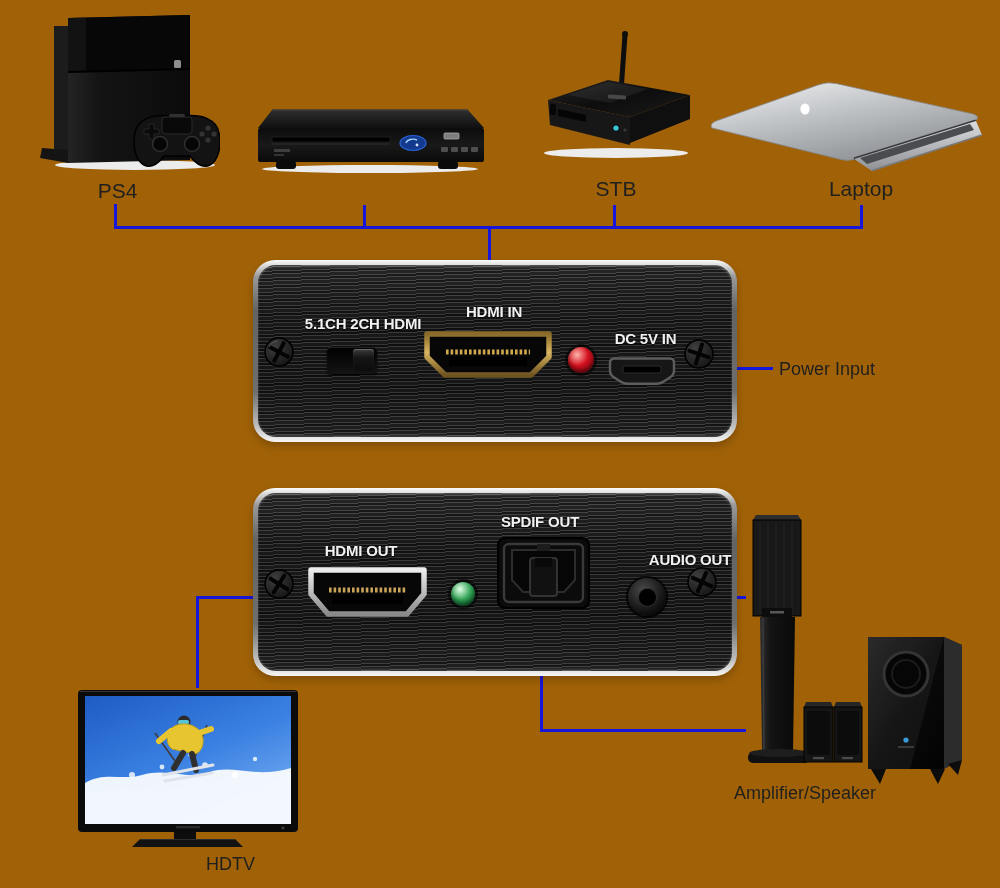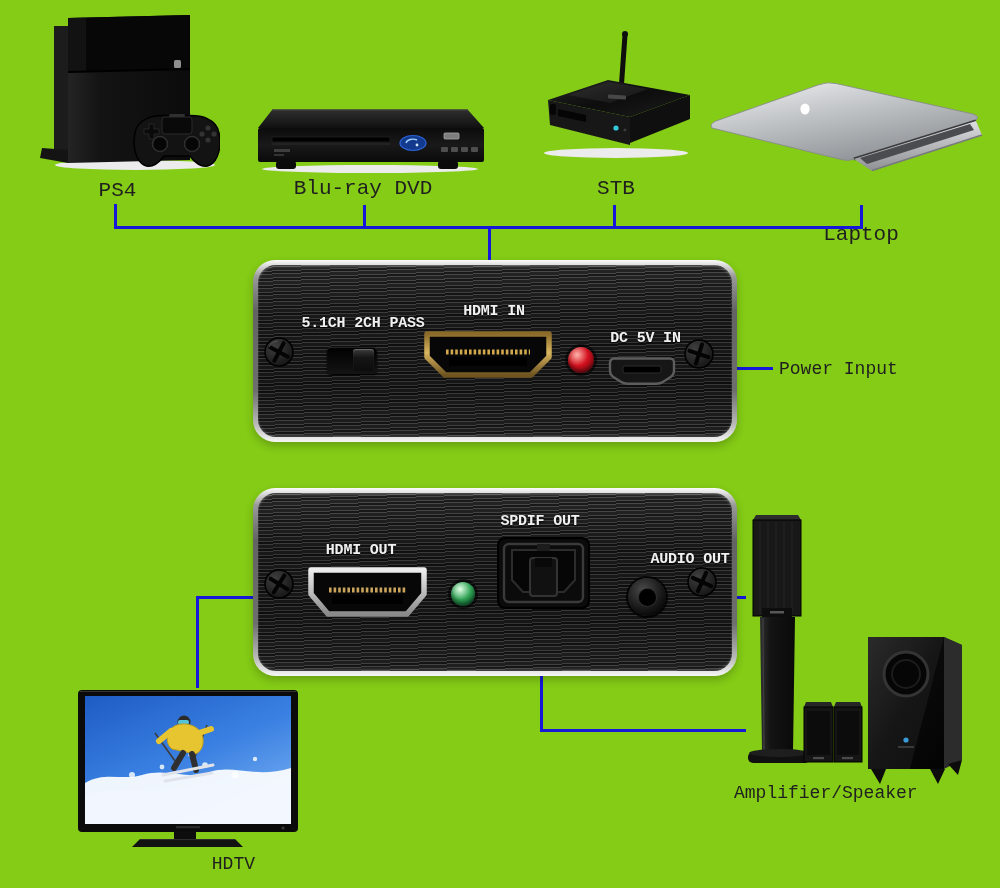--- a/index.html
+++ b/index.html
@@ -1,17 +1,17 @@
 <!DOCTYPE html>
 <html style="--connector-line: #1717DC; --label-text: #1f1f1f; --led-red: #D2101E; --led-green: #2FA254;"><head>
 <meta charset="utf-8">
 <style>
   html,body{margin:0;padding:0;background:#fff;}
-  #stage{position:relative;width:1000px;height:888px;background:#84cc16;overflow:hidden;
-         font-family:Liberation Mono, monospace;}
+  #stage{position:relative;width:1000px;height:888px;background:#a16207;overflow:hidden;
+         font-family:Liberation Sans, sans-serif;}
   .dev-label{position:absolute;text-align:center;color:var(--label-text,#1f1f1f);
              font-size:21px;line-height:24px;}
   .big-label{position:absolute;color:var(--label-text,#1f1f1f);font-size:18px;line-height:26px;}
   .line{position:absolute;background:var(--connector-line,#1717DC);}
 
   
   .panel{position:absolute;border-radius:22px;
     background:linear-gradient(180deg,#fbfbfb 0%,#9a9a9a 9%,#636363 28%,#6e6e6e 72%,#bdbdbd 91%,#f6f6f6 100%);
     box-shadow:0 4px 8px rgba(0,0,0,.22);}
   .panel-face{position:absolute;inset:5px;border-radius:18px;background-color:#242424;
@@ -149,23 +149,22 @@
     </defs>
     <path d="M10,50 Q7,46 14,43 L116,7 Q125,3.5 134,5.5 L271,36 Q279,38.5 273,43 L153,81 Q146,83.5 139,81.5 Z" fill="url(#lid)" stroke="#85878a" stroke-width=".8"></path>
     <ellipse cx="103" cy="31" rx="4.6" ry="5.6" fill="#ffffff"></ellipse>
     <path d="M152,81 L274,43" stroke="#3a3a3c" stroke-width="3"></path>
     <polygon points="152,81 274,43 280,57 170,93" fill="url(#lbase)"></polygon>
     <polygon points="158,80 268,46 272,52 165,86" fill="#4a4c50"></polygon>
     <line x1="170" y1="92.5" x2="280" y2="57" stroke="#77797d" stroke-width="1.5"></line>
   </svg>
 
   <div class="dev-label" style="left:70px;top:179px;width:95px;">PS4</div>
-  <div class="dev-label" style="left:288px;top:177px;width:150px;">Blu-ray DVD</div>
   <div class="dev-label" style="left:566px;top:177px;width:100px;">STB</div>
-  <div class="dev-label" style="left:811px;top:177px;width:100px;margin-top:46px;">Laptop</div>
+  <div class="dev-label" style="left:811px;top:177px;width:100px;">Laptop</div>
 
   <div class="line" style="left:114px;top:204px;width:3px;height:25px;"></div>
   <div class="line" style="left:363px;top:205px;width:3px;height:24px;"></div>
   <div class="line" style="left:613px;top:205px;width:3px;height:24px;"></div>
   <div class="line" style="left:860px;top:205px;width:3px;height:24px;"></div>
   <div class="line" style="left:114px;top:226px;width:749px;height:3px;"></div>
   <div class="line" style="left:488px;top:226px;width:3px;height:66px;"></div>
   <div class="line" style="left:674px;top:367px;width:99px;height:3px;"></div>
   <div class="line" style="left:196px;top:596px;width:118px;height:3px;"></div>
   <div class="line" style="left:196px;top:596px;width:3px;height:92px;"></div>
@@ -184,21 +183,21 @@
           </radialGradient>
         </defs>
       <circle cx="16" cy="16" r="14" fill="url(#scr1)" stroke="#000" stroke-width="1.5"></circle>
       <g transform="rotate(28 16 16)" stroke="#040404" stroke-width="4" stroke-linecap="round">
         <line x1="16" y1="6" x2="16" y2="26"></line>
           <line x1="6" y1="16" x2="26" y2="16"></line>
         </g>
       <path d="M6,11 a11,11 0 0 1 9,-6" stroke="#555" stroke-width="1" fill="none"></path>
     </svg>
 
-    <div class="panel-label" style="left:40px;top:55px;width:140px;">5.1CH 2CH PASS</div>
+    <div class="panel-label" style="left:40px;top:55px;width:140px;">5.1CH 2CH HDMI</div>
     <div class="switch" style="left:74px;top:87px;width:50px;height:27px;">
       <div class="knob"></div>
     </div>
 
     <div class="panel-label" style="left:186px;top:43px;width:110px;">HDMI IN</div>
     <svg class="abs" style="left:170px;top:70px;" width="130" height="50" viewBox="0 0 130 50">
       <defs>
           <linearGradient id="gold" x1="0" y1="0" x2="0" y2="1">
         <stop offset="0" stop-color="#8a6a28"></stop>
             <stop offset=".45" stop-color="#d9b55f"></stop>

